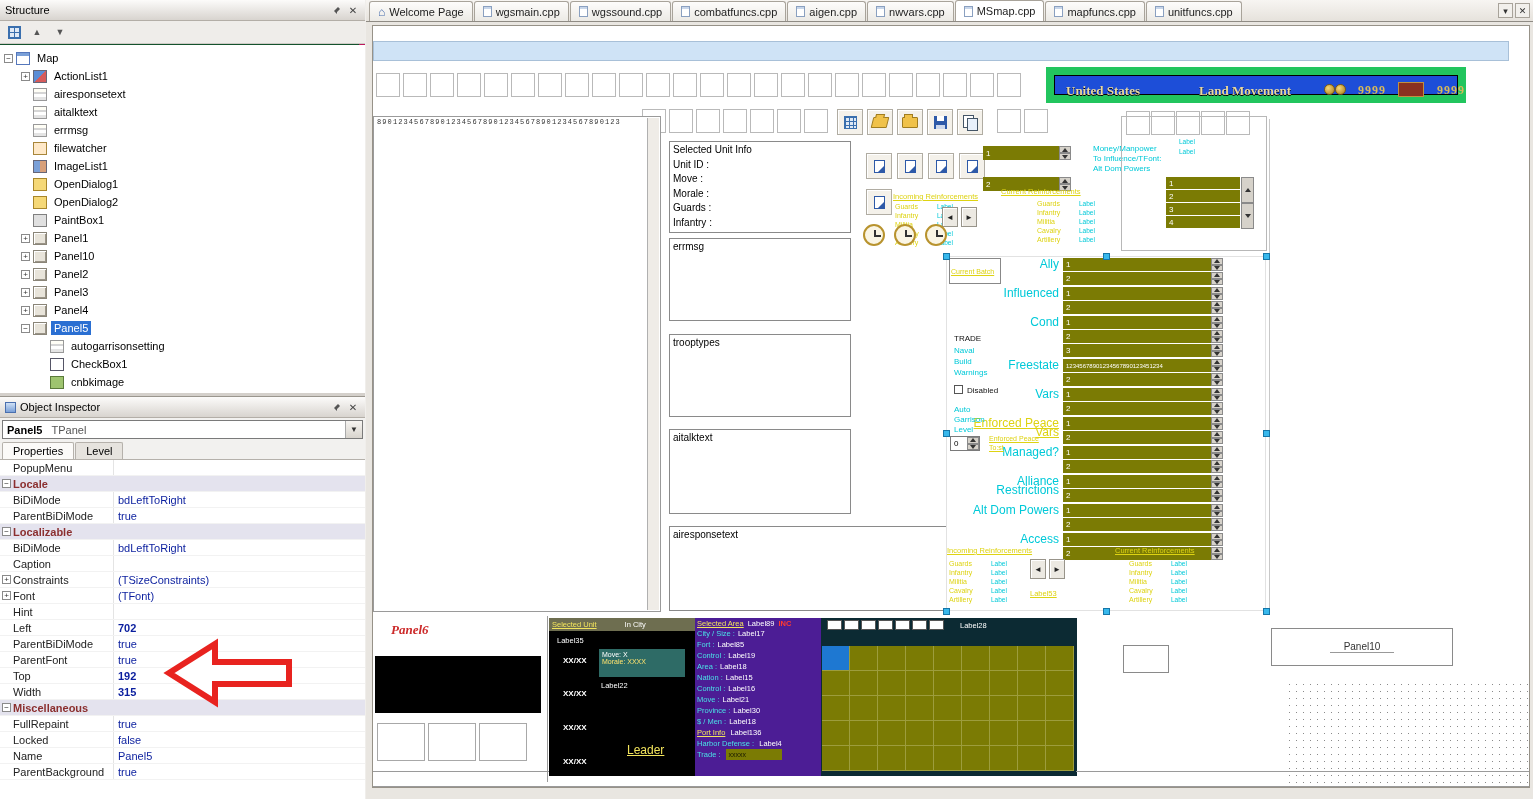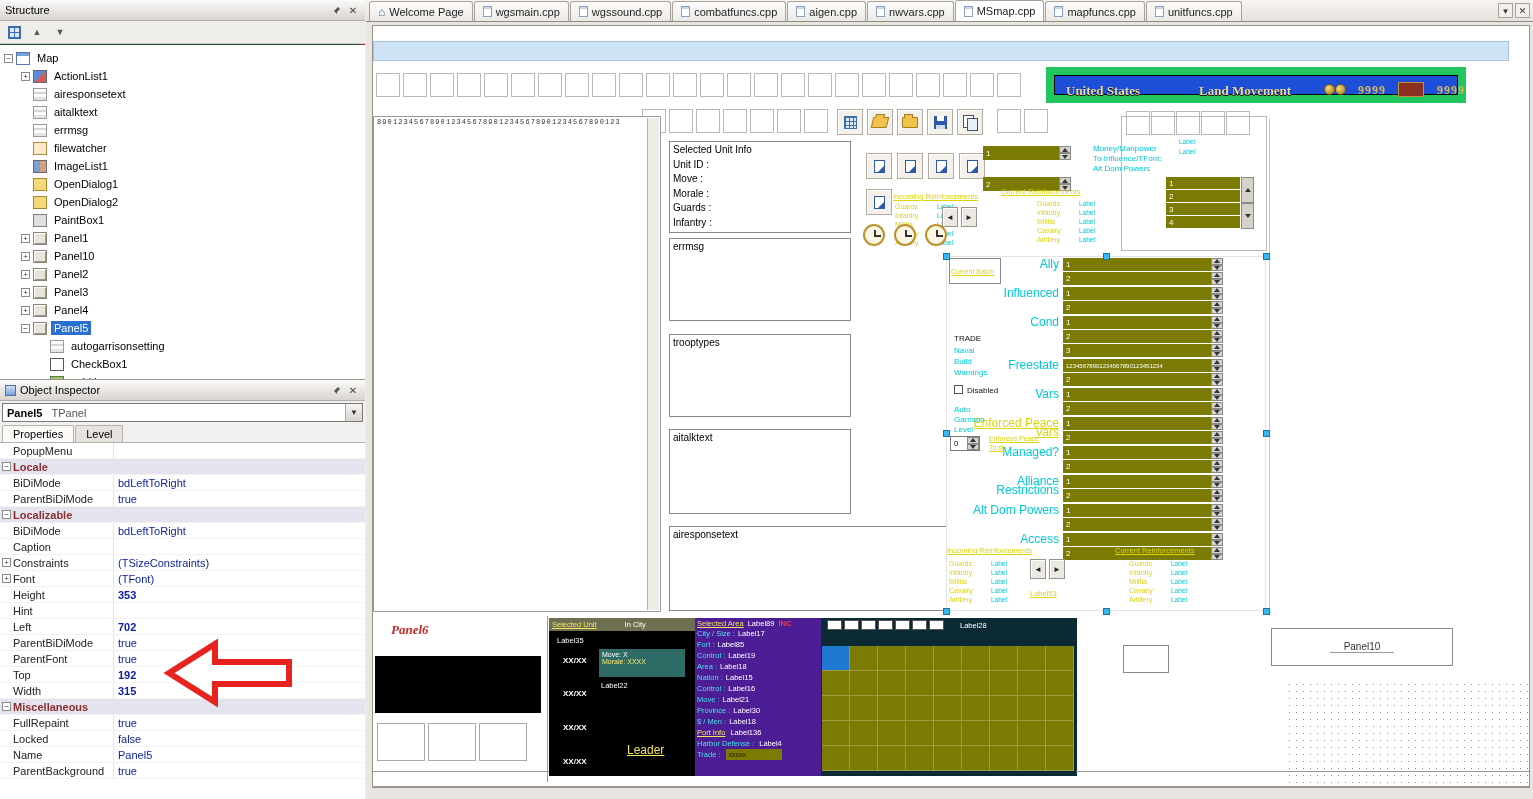--- a/index.html
+++ b/index.html
@@ -42,21 +42,21 @@
   .ticon-panel  { background:#e8e4da; border-color:#8a8578;
                   box-shadow:inset 1px 1px 0 #fff, inset -1px -1px 0 #9a9488; }
   .ticon-checkbox { background:#fff; border-color:#556; }
   .ticon-image  { background:#9ec46f; border-color:#5a7a3a; }
   .tlabel { padding:1px 3px; }
   .tree-row.selected .tlabel { background:#2a6fd2; color:#fff; }
 
   .splitter { position:absolute; left:0; top:393px; width:365px; height:3px; background:#d4d0cb; }
 
   
-  #inspector-panel { position:absolute; left:0; top:379px; width:365px; bottom:0;
+  #inspector-panel { position:absolute; left:0; top:396px; width:365px; bottom:0;
                      background:#f2f1ef; border-top:1px solid #9a968e; }
   .insp-icon { width:11px; height:11px; border:1px solid #4a6fae;
                background:linear-gradient(#cfe0f5,#7aa0d8); margin-right:4px; }
   #instance-selector { margin:2px 2px 0 2px; height:19px; border:1px solid #7a7a7a; background:#fff;
                        display:flex; align-items:center; font-size:11px; padding-left:4px; }
   .combo-name { font-weight:bold; }
   .combo-type { color:#555; margin-left:9px; }
   .combo-btn { margin-left:auto; width:17px; height:17px; border-left:1px solid #aaa;
                background:linear-gradient(#f6f4f1,#d8d4cd); display:flex; align-items:center;
                justify-content:center; font-size:8px; color:#333; }
@@ -391,25 +391,20 @@
           </div>
           <div class="insp-row">
             <span class="insp-gutter">
               <span class="iexp">+</span>
             </span>
             <span class="insp-name">Font</span>
             <span class="insp-value">(TFont)</span>
           </div>
           <div class="insp-row">
             <span class="insp-gutter"></span>
-            <span class="insp-name">Height</span>
-            <span class="insp-value v-bold">353</span>
-          </div>
-          <div class="insp-row">
-            <span class="insp-gutter"></span>
             <span class="insp-name">Hint</span>
             <span class="insp-value"></span>
           </div>
           <div class="insp-row">
             <span class="insp-gutter"></span>
             <span class="insp-name">Left</span>
             <span class="insp-value v-bold">702</span>
           </div>
           <div class="insp-row">
             <span class="insp-gutter"></span>

